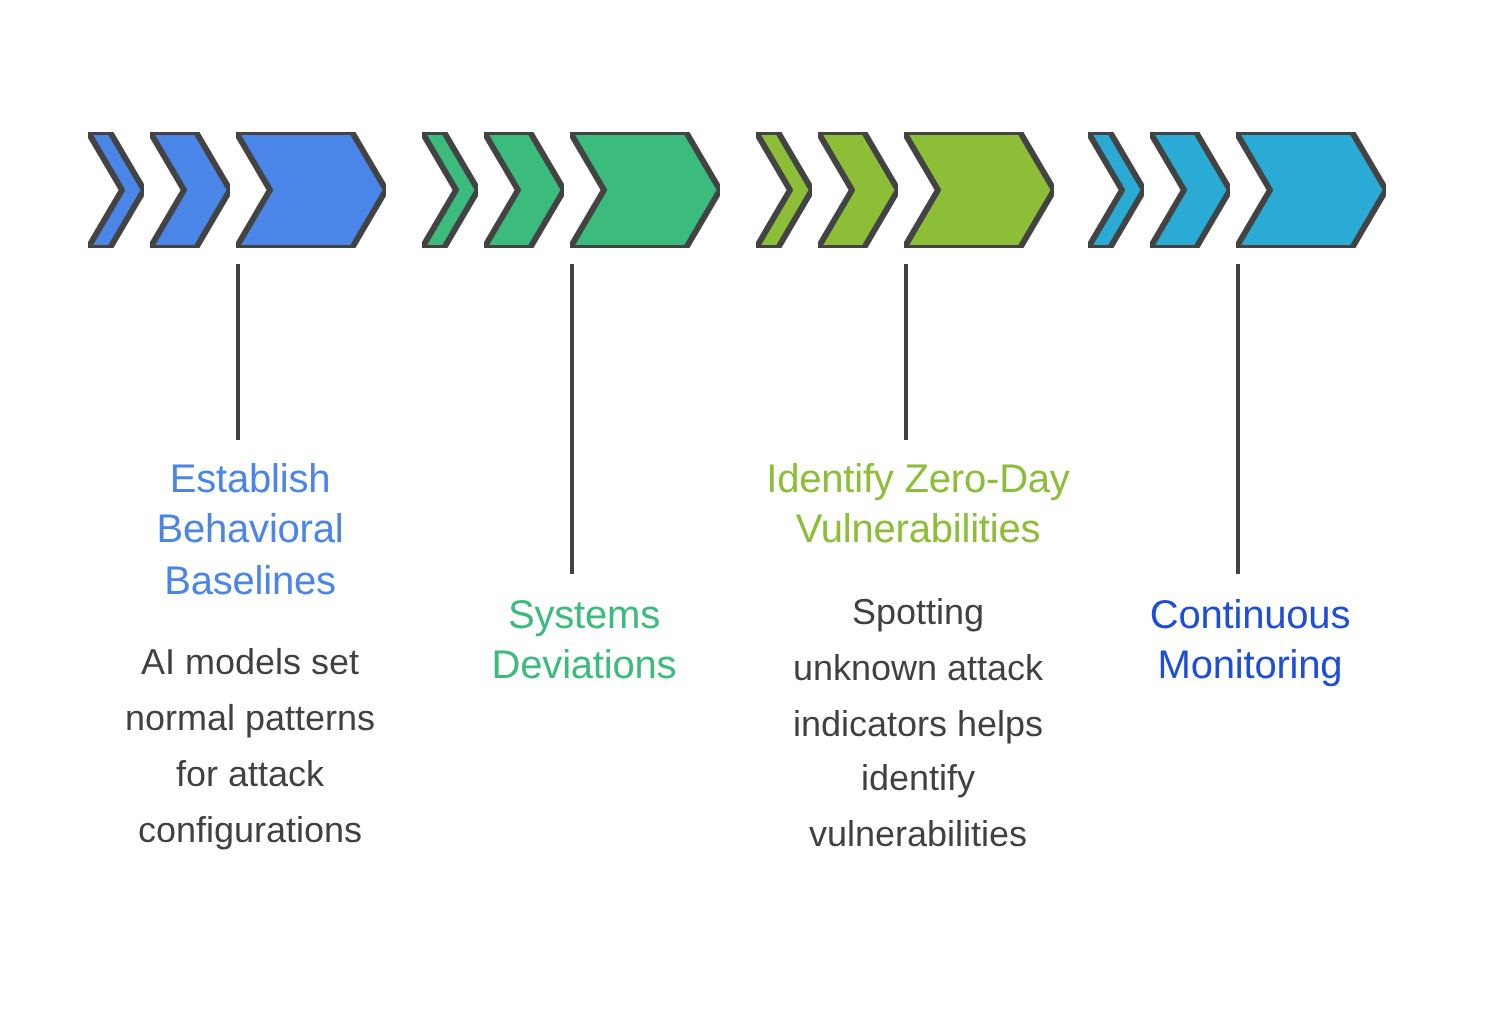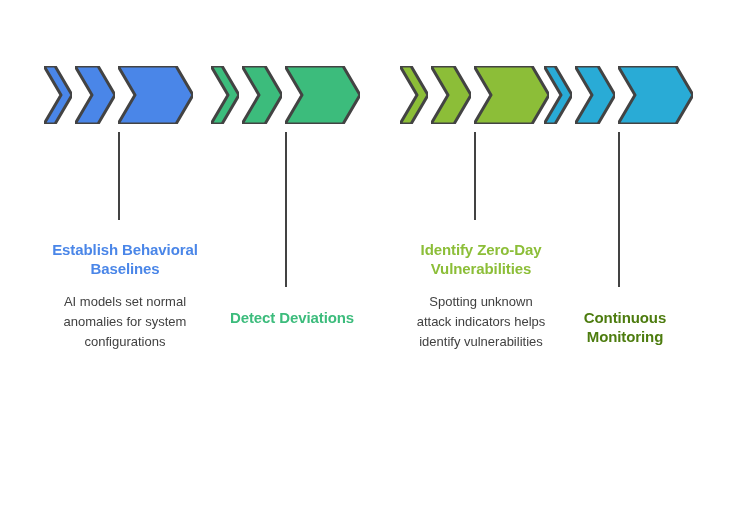--- a/index.html
+++ b/index.html
@@ -68,37 +68,37 @@
     left: 0;
     width: 170px;
     text-align: center;
     box-sizing: border-box;
     padding: 0 4px;
   }
   .text-block.high { top: 228px; }
   .text-block.low  { top: 296px; }
 
   .step-title {
-    font-size: 15px;
-    font-weight: bold;
+    font-size: 20px;
+    font-weight: normal;
     line-height: 1.27;
-    margin: 12px 0 14px 0;
+    margin: 0 0 14px 0;
     letter-spacing: -0.1px;
   }
   .step-desc {
-    font-size: 13px;
+    font-size: 18px;
     color: #414141;
     line-height: 1.55;
     margin: 11px;
   }
 
   
   #step-0 { left: 40px; }
   #step-1 { left: 207px; }
-  #step-2 { left: 396px; }
+  #step-2 { left: 374px; }
   #step-3 { left: 540px; }
 </style>
 </head>
 <body>
 
 <div id="diagram">
     <div class="step" id="step-0">
       <div class="arrow-group">
         <span class="chev">
           <svg width="28" height="58" viewBox="0 0 28 58">
@@ -112,21 +112,21 @@
         </span>
         <span class="chev">
           <svg width="75" height="58" viewBox="0 0 75 58">
             <polygon points="0,0 58,0 75,29 58,58 0,58 17,29" fill="#4a86e8" stroke="#434343" stroke-width="3" stroke-linejoin="round"></polygon>
           </svg>
         </span>
       </div>
       <div class="connector short"></div>
       <div class="text-block high">
         <h3 class="step-title" style="color: rgb(74, 134, 232);">Establish Behavioral Baselines</h3>
-        <p class="step-desc">AI models set normal anomalies for system configurations</p>
+        <p class="step-desc">AI models set normal patterns for attack configurations</p>
       </div>
     </div>
     <div class="step" id="step-1">
       <div class="arrow-group">
         <span class="chev">
           <svg width="28" height="58" viewBox="0 0 28 58">
             <polygon points="0,0 11,0 28,29 11,58 0,58 17,29" fill="#3cbc7c" stroke="#434343" stroke-width="3" stroke-linejoin="round"></polygon>
           </svg>
         </span>
         <span class="chev">
@@ -135,21 +135,21 @@
           </svg>
         </span>
         <span class="chev">
           <svg width="75" height="58" viewBox="0 0 75 58">
             <polygon points="0,0 58,0 75,29 58,58 0,58 17,29" fill="#3cbc7c" stroke="#434343" stroke-width="3" stroke-linejoin="round"></polygon>
           </svg>
         </span>
       </div>
       <div class="connector long"></div>
       <div class="text-block low">
-        <h3 class="step-title" style="color: rgb(60, 188, 124);">Detect Deviations</h3>
+        <h3 class="step-title" style="color: rgb(60, 188, 124);">Systems Deviations</h3>
       </div>
     </div>
     <div class="step" id="step-2">
       <div class="arrow-group">
         <span class="chev">
           <svg width="28" height="58" viewBox="0 0 28 58">
             <polygon points="0,0 11,0 28,29 11,58 0,58 17,29" fill="#8cbe38" stroke="#434343" stroke-width="3" stroke-linejoin="round"></polygon>
           </svg>
         </span>
         <span class="chev">
@@ -182,16 +182,16 @@
           </svg>
         </span>
         <span class="chev">
           <svg width="75" height="58" viewBox="0 0 75 58">
             <polygon points="0,0 58,0 75,29 58,58 0,58 17,29" fill="#29abd6" stroke="#434343" stroke-width="3" stroke-linejoin="round"></polygon>
           </svg>
         </span>
       </div>
       <div class="connector long"></div>
       <div class="text-block low">
-        <h3 class="step-title" style="color: #4d7c0f;">Continuous Monitoring</h3>
+        <h3 class="step-title" style="color: #1d4ed8;">Continuous Monitoring</h3>
       </div>
     </div>
   </div>
 
 </body></html>

